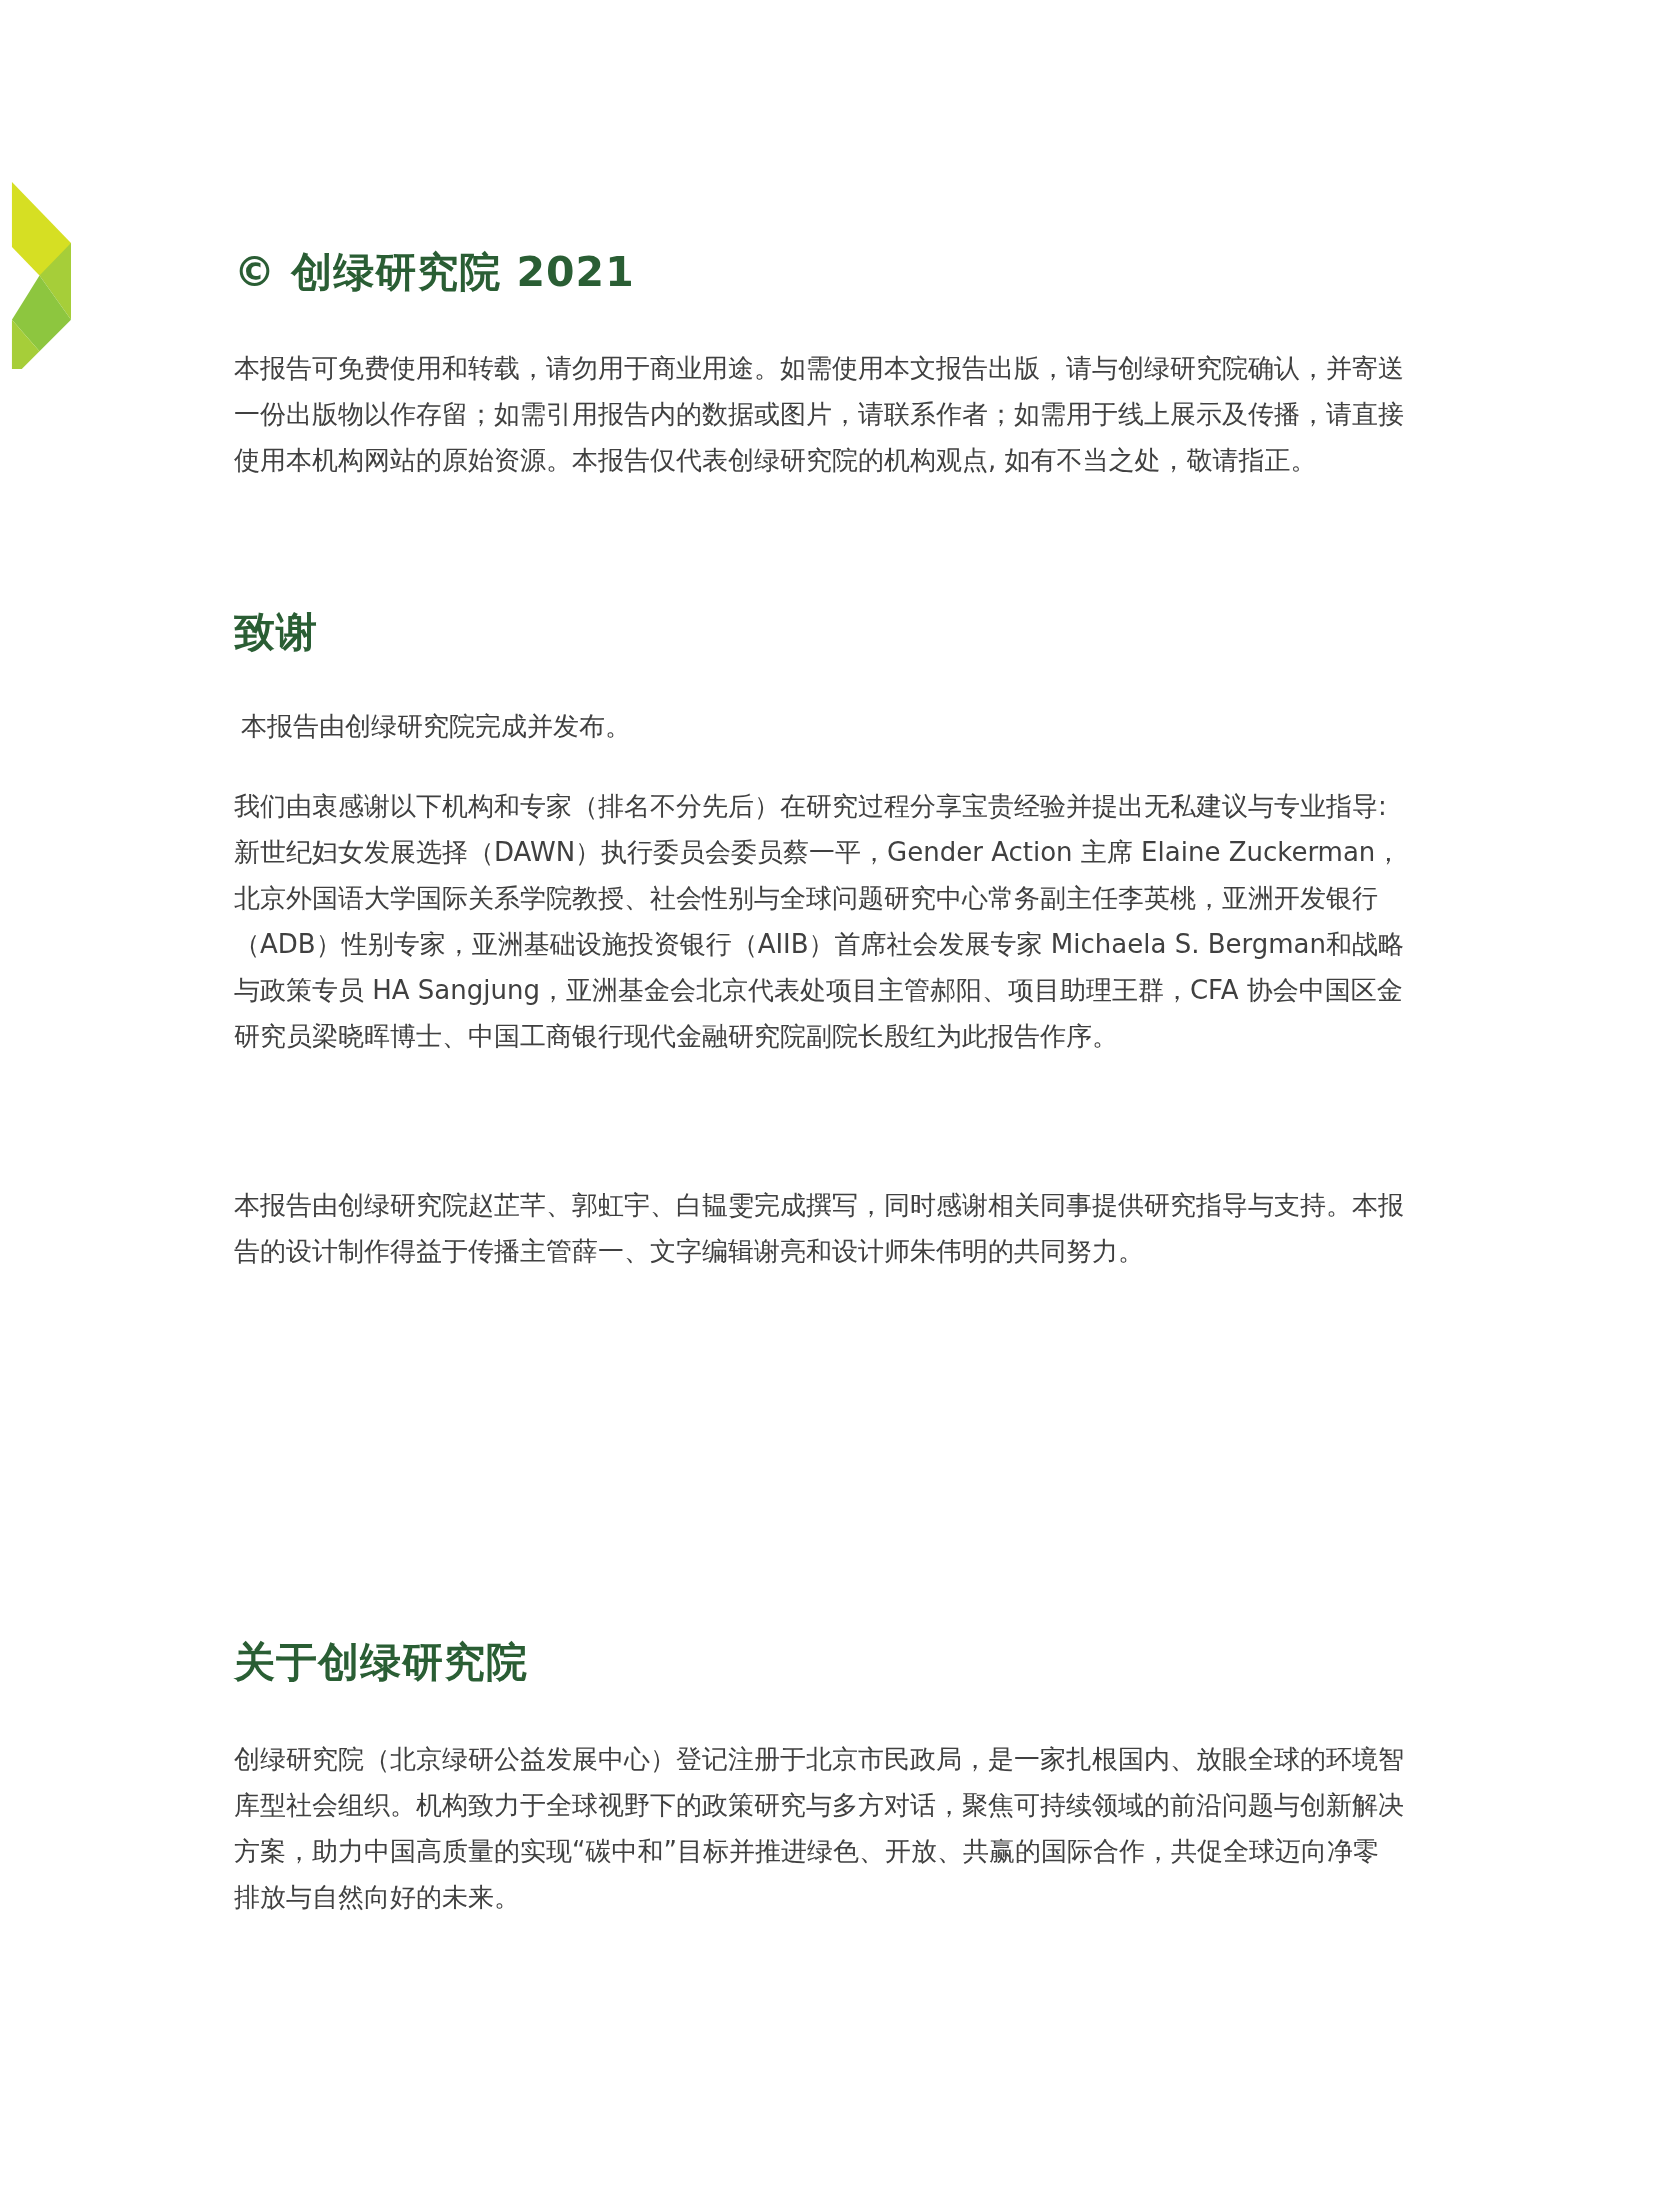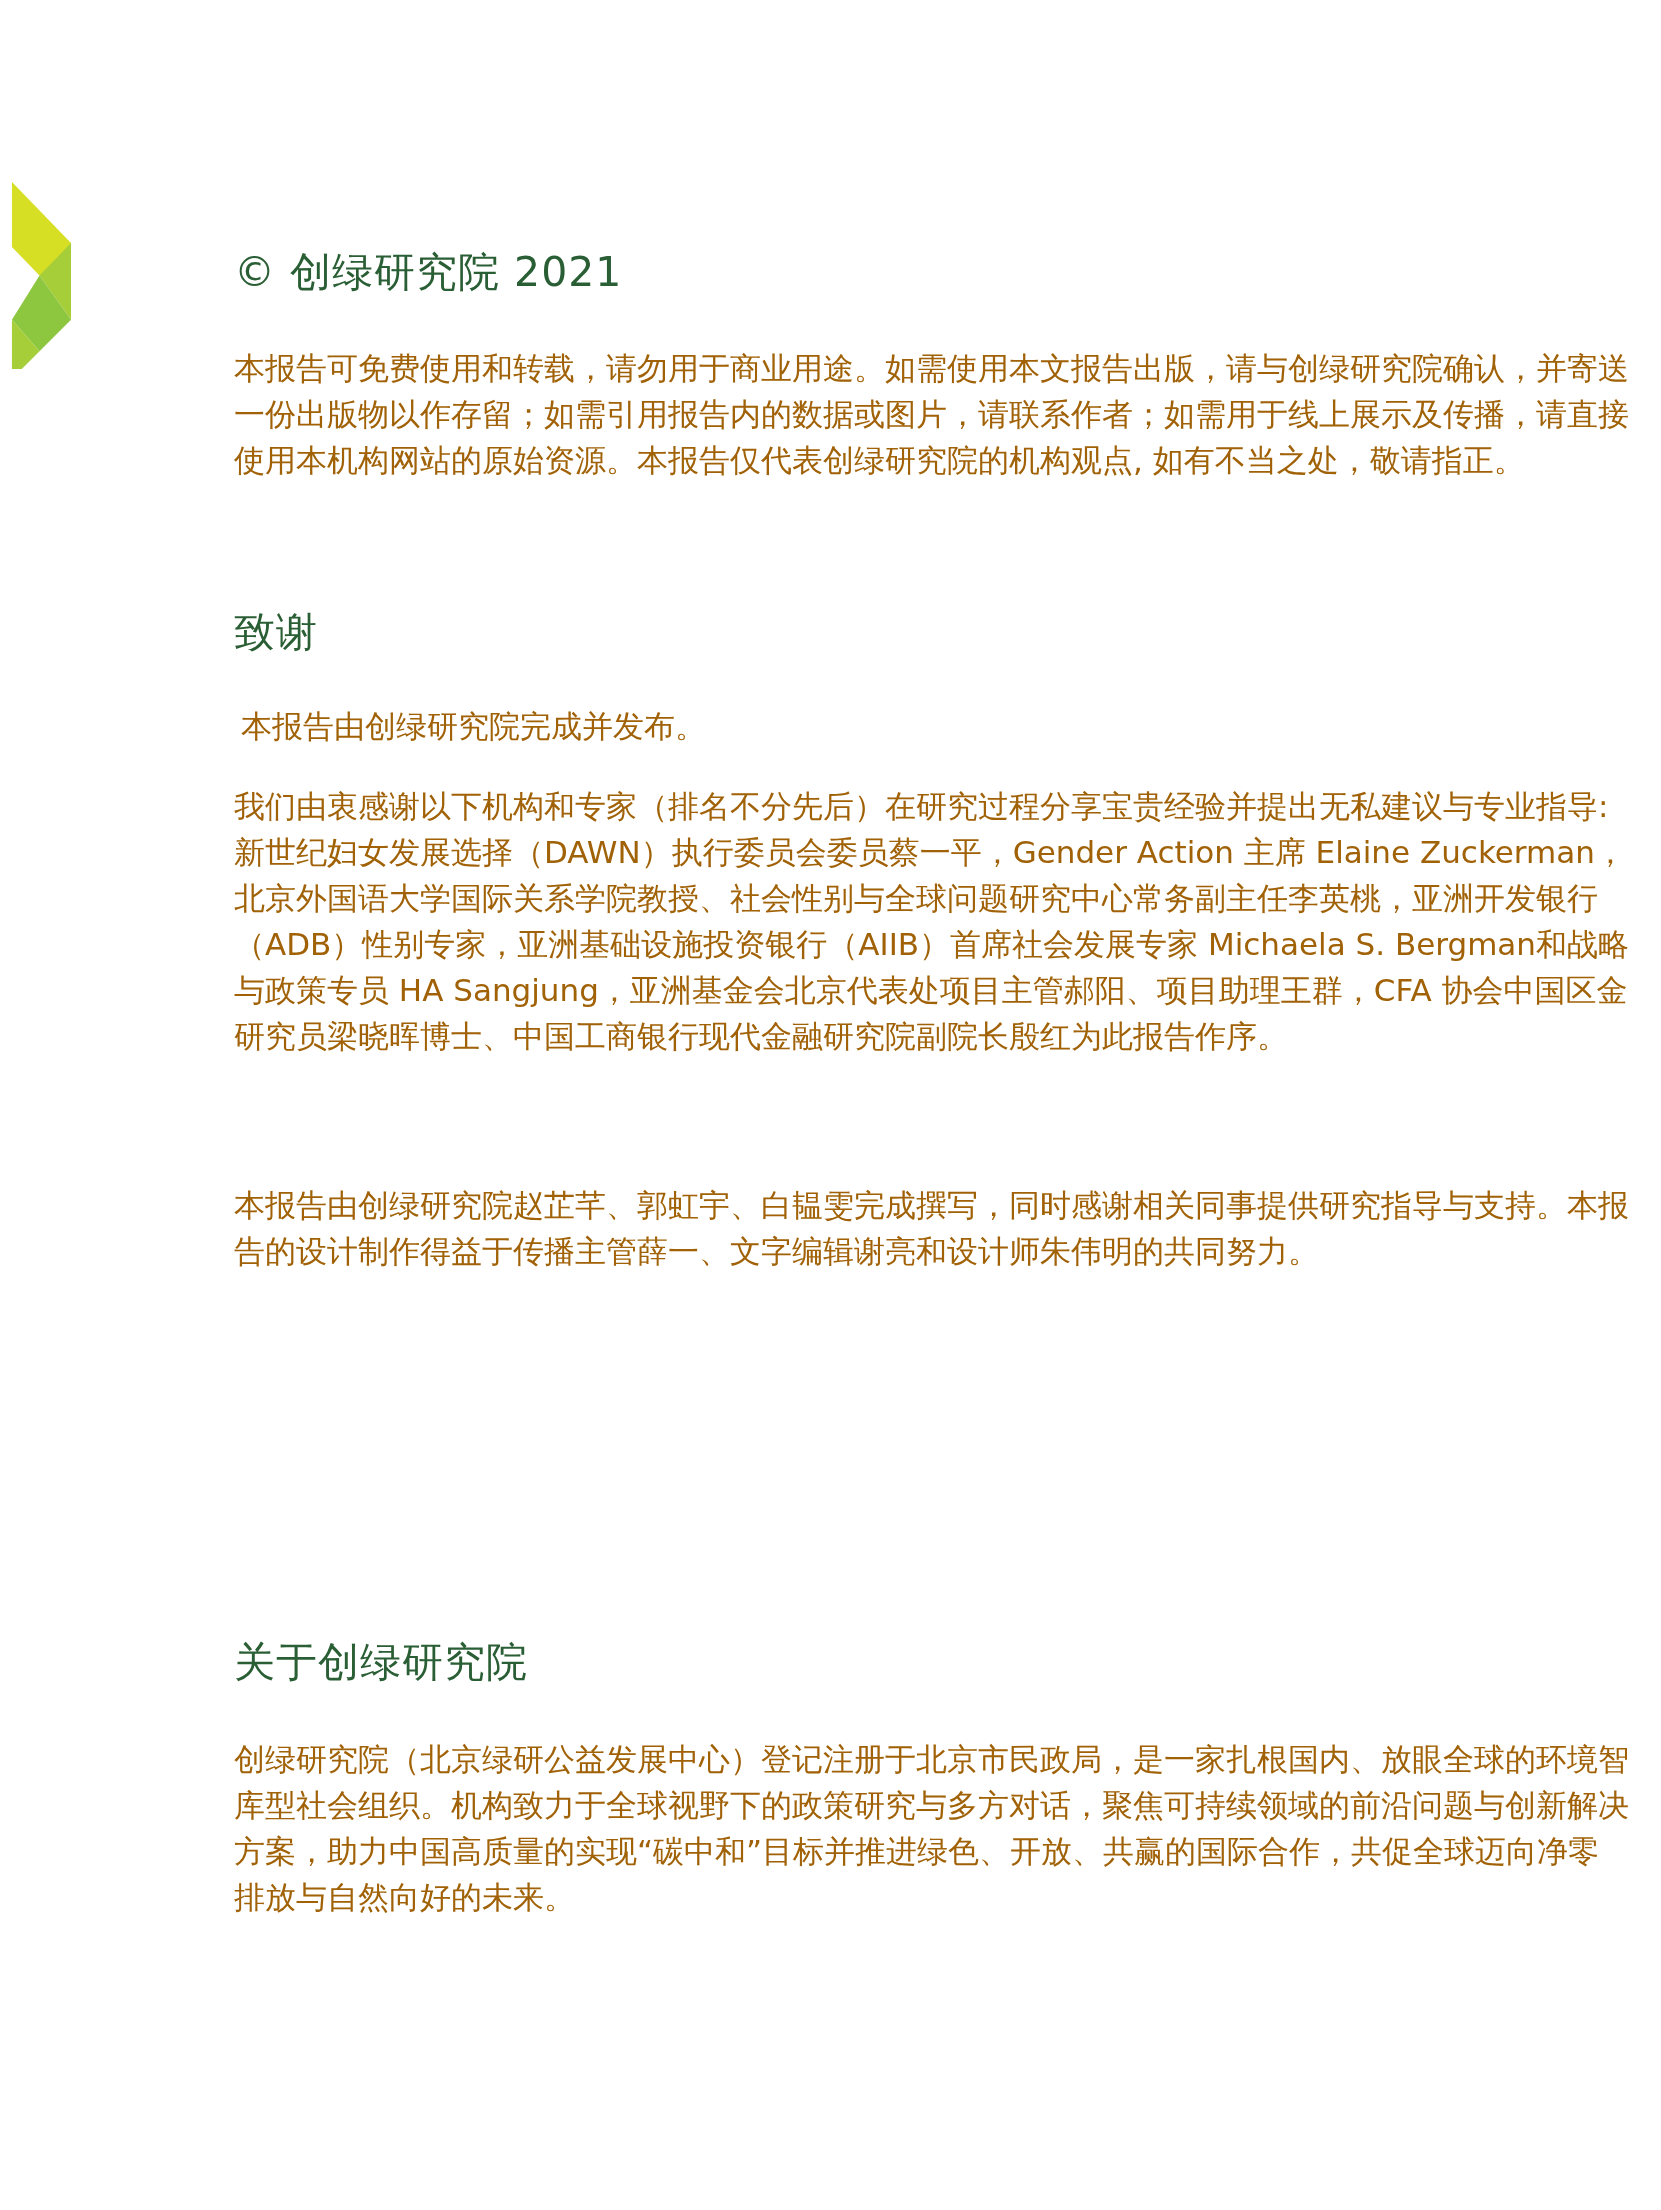--- a/index.html
+++ b/index.html
@@ -25,35 +25,35 @@
     .content {
       position: absolute;
       left: 234px;
       top: 0;
       width: 1194px;
     }
     .heading {
       position: absolute;
       left: 0;
       margin: 0;
-      font-weight: normal;
+      font-weight: bold;
       font-size: 41px;
       line-height: 51px;
       color: #2a5e34;
       letter-spacing: 1px;
       white-space: nowrap;
     }
     .para {
       position: absolute;
       left: 0;
       width: 1194px;
       margin: 0;
-      font-size: 31px;
+      font-size: 26px;
       line-height: 46px;
-      color: #a16207;
+      color: #404040;
       text-align: justify;
       text-align-last: left;
     }
     .para-line {
       display: block;
       white-space: nowrap;
     }
   </style>
 </head>
 <body>

